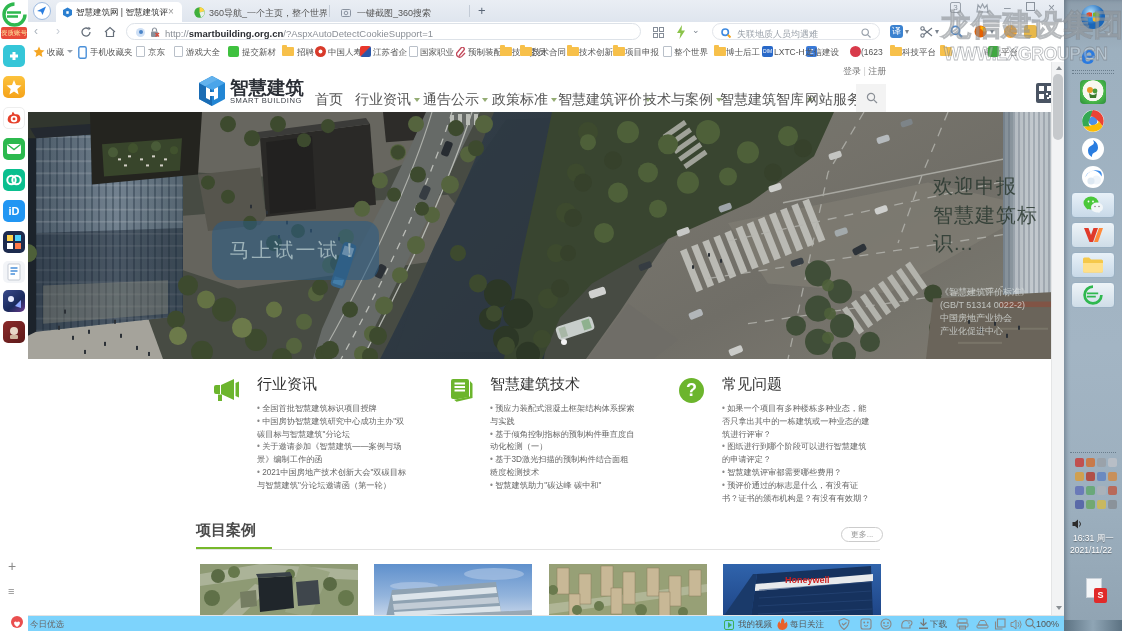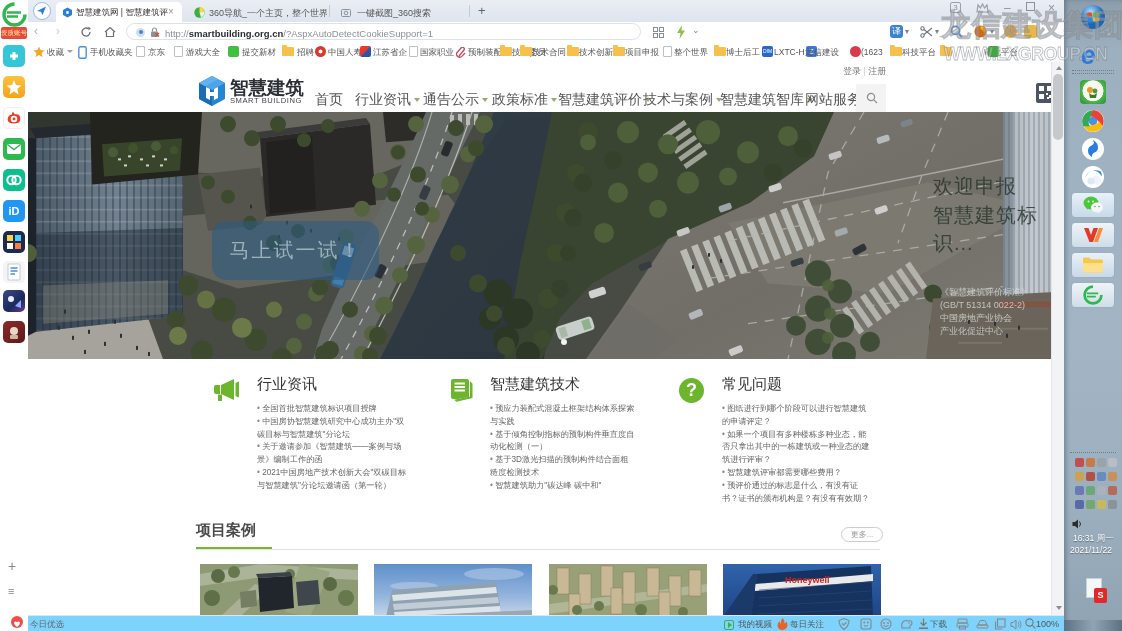--- a/index.html
+++ b/index.html
@@ -121,20 +121,31 @@
     <svg class="abs" style="left:625px;top:5px" width="11" height="11" viewBox="0 0 11 11">
         <rect x="0.5" y="0.5" width="4" height="4" fill="none" stroke="#858d98"></rect>
         <rect x="6.5" y="0.5" width="4" height="4" fill="none" stroke="#858d98"></rect>
         <rect x="0.5" y="6.5" width="4" height="4" fill="none" stroke="#858d98"></rect>
         <rect x="6.5" y="6.5" width="4" height="4" fill="none" stroke="#858d98"></rect>
       </svg>
     <svg class="abs" style="left:648px;top:3px" width="10" height="14" viewBox="0 0 10 14">
         <path d="M6 0 L1 8 L4.5 8 L3.5 14 L9 5.5 L5.5 5.5 Z" fill="#8bc34a"></path>
       </svg>
     <div class="abs" style="left:664px;top:3px;color:#7a838e;font-size:9px;">⌄</div>
+    <div class="abs" style="left:684px;top:1px;width:168px;height:17px;background:#fff;border:1px solid #e2e5ea;border-radius:9px;">
+      <svg class="abs" style="left:8px;top:3.5px" width="10" height="10" viewBox="0 0 10 10">
+          <circle cx="4.2" cy="4.2" r="3.2" fill="none" stroke="#3f8ae0" stroke-width="1.6"></circle>
+          <path d="M6.8 6.8 L9.5 9.5" stroke="#f5a623" stroke-width="2"></path>
+        </svg>
+      <div class="abs" style="left:24px;top:3.5px;font-size:9px;color:#9aa1aa;">失联地质人员均遇难</div>
+      <svg class="abs" style="right:8px;top:3.5px" width="10" height="10" viewBox="0 0 10 10">
+          <circle cx="4.2" cy="4.2" r="3.2" fill="none" stroke="#9aa2ac" stroke-width="1.2"></circle>
+          <path d="M6.8 6.8 L9.5 9.5" stroke="#9aa2ac" stroke-width="1.2"></path>
+        </svg>
+    </div>
     <div class="abs" style="left:862px;top:3px;width:13px;height:13px;background:#3b82d0;border-radius:3px;color:#fff;font-size:9px;text-align:center;line-height:13px;">译</div>
     <div class="abs" style="left:877px;top:5px;color:#7a838e;font-size:8px;">▾</div>
     <svg class="abs" style="left:892px;top:4px" width="13" height="12" viewBox="0 0 13 12">
         <circle cx="2.5" cy="2.5" r="1.7" fill="none" stroke="#6b7480" stroke-width="1.1"></circle>
         <circle cx="2.5" cy="9.5" r="1.7" fill="none" stroke="#6b7480" stroke-width="1.1"></circle>
         <path d="M4 3.5 L12 10 M4 8.5 L12 2" stroke="#6b7480" stroke-width="1.1"></path>
       </svg>
     <div class="abs" style="left:907px;top:5px;color:#7a838e;font-size:8px;">▾</div>
     <svg class="abs" style="left:922px;top:3px" width="13" height="13" viewBox="0 0 13 13">
         <circle cx="5.4" cy="5.4" r="4" fill="none" stroke="#4a8ad4" stroke-width="1.8"></circle>
@@ -632,22 +643,22 @@
           <li>预应力装配式混凝土框架结构体系探索与实践</li>
           <li>基于倾角控制指标的预制构件垂直度自动化检测（一）</li>
           <li>基于3D激光扫描的预制构件结合面粗糙度检测技术</li>
           <li>智慧建筑助力"碳达峰 碳中和"</li>
         </ul>
       </div>
       <div class="abs" style="left:651px;top:19px;width:25px;height:25px;border-radius:50%;background:#6cb52d;color:#fff;font-size:18px;font-weight:bold;text-align:center;line-height:25px;">?</div>
       <div class="abs colh" style="left:694px;top:16px;">常见问题</div>
       <div class="col" style="left:694px;top:36px;width:150px;">
         <ul>
+          <li>如果一个项目有多种楼栋多种业态，能否只拿出其中的一栋建筑或一种业态的建筑进行评审？</li>
           <li>图纸进行到哪个阶段可以进行智慧建筑的申请评定？</li>
-          <li>如果一个项目有多种楼栋多种业态，能否只拿出其中的一栋建筑或一种业态的建筑进行评审？</li>
           <li>智慧建筑评审都需要哪些费用？</li>
           <li>预评价通过的标志是什么，有没有证书？证书的颁布机构是？有没有有效期？</li>
         </ul>
       </div>
       <div class="abs" style="left:168px;top:162px;font-size:15px;color:#4a4a4a;font-weight:bold;">项目案例</div>
       <div class="abs" style="left:168px;top:190px;width:684px;height:1px;background:#e3e3e3;"></div>
       <div class="abs" style="left:168px;top:188px;width:76px;height:2px;background:#76b82a;"></div>
       <div class="abs" style="left:813px;top:168px;width:42px;height:15px;border:1px solid #ccc;border-radius:8px;font-size:8px;color:#999;text-align:center;line-height:14px;">更多...</div>
       <div class="abs" style="left:172px;top:205px;width:158px;height:53px;overflow:hidden;" id="proj1">
         <svg width="158" height="53" viewBox="0 0 158 53">

